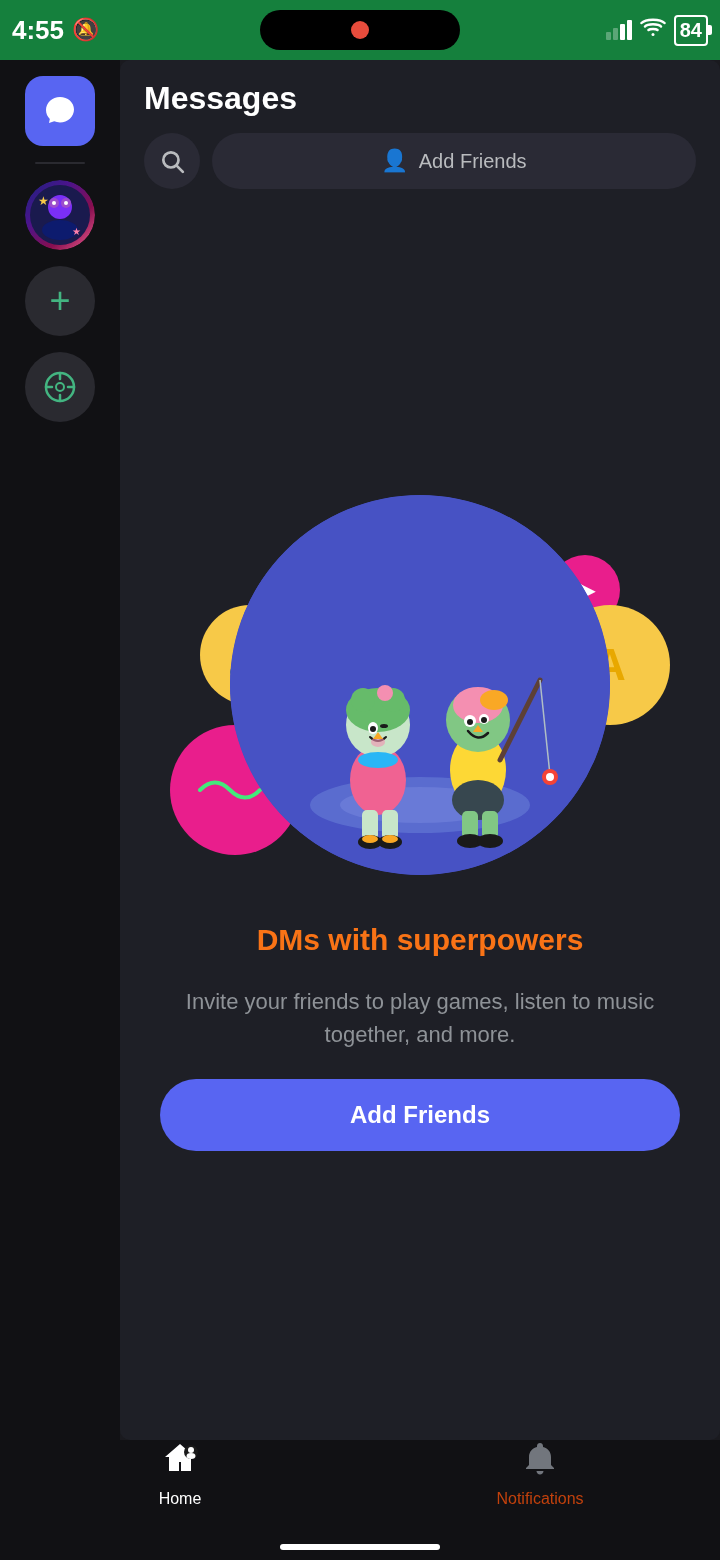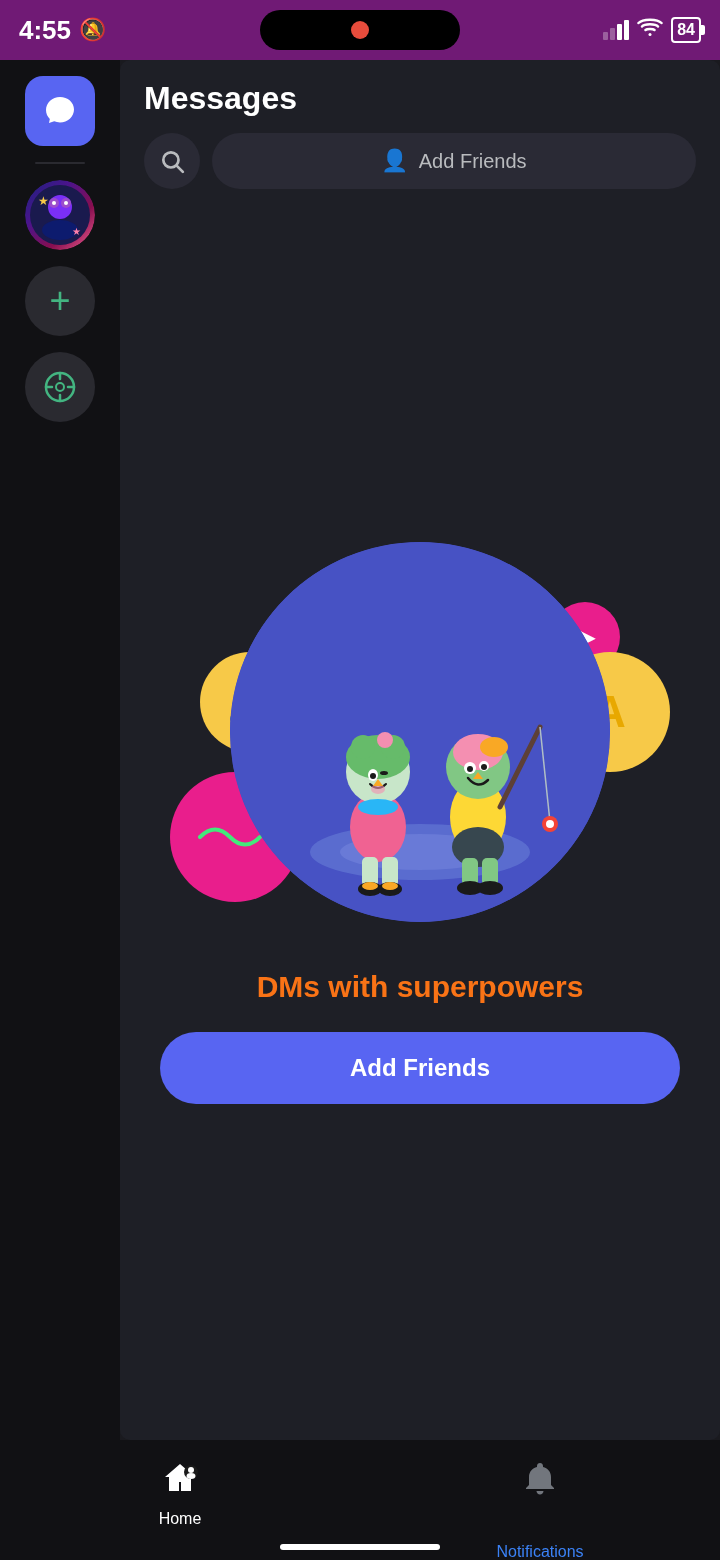--- a/index.html
+++ b/index.html
@@ -10,25 +10,25 @@
       background: #1a1a1f;
       font-family: -apple-system, 'Helvetica Neue', Arial, sans-serif;
       overflow: hidden;
       position: relative;
     }
 
     
     .status-bar {
       width: 100%;
       height: 60px;
-      background: #701a75;
+      background: #15803d;
       display: flex;
       align-items: center;
       justify-content: space-between;
-      padding: 0 19px;
+      padding: 0 12px;
       position: relative;
     }
     .status-time {
       color: #fff;
       font-size: 26px;
       font-weight: 600;
       display: flex;
       align-items: center;
       gap: 8px;
     }
@@ -68,21 +68,21 @@
     }
     .signal-bar.dim { background: rgba(255,255,255,0.3); }
     .wifi-icon { font-size: 20px; color: #fff; }
     .battery {
       display: flex;
       align-items: center;
       border: 2px solid #fff;
       border-radius: 4px;
       padding: 2px 4px;
       position: relative;
-      font-size: 16px;
+      font-size: 20px;
       font-weight: 700;
       color: #fff;
       gap: 3px;
     }
     .battery::after {
       content: '';
       position: absolute;
       right: -6px;
       top: 50%;
       transform: translateY(-50%);
@@ -312,41 +312,41 @@
     
     .bottom-nav {
       position: absolute;
       bottom: 0;
       left: 0;
       width: 100%;
       height: 120px;
       background: #111114;
       display: flex;
       align-items: flex-start;
-      padding-top: 20px;
+      padding-top: 0;
     }
     .nav-item {
       flex: 1;
       display: flex;
       flex-direction: column;
       align-items: center;
       gap: 6px;
       cursor: pointer;
     }
     .nav-icon {
       font-size: 36px;
       line-height: 1;
     }
     .nav-label {
       font-size: 16px;
       font-weight: 500;
     }
     .nav-item.active .nav-label { color: #fff; }
     .nav-item.active .nav-icon { color: #fff; }
-    .nav-item:not(.active) .nav-label { color: #3b82f6; margin-top: 33px; }
+    .nav-item:not(.active) .nav-label { color: #c2410c; }
     .nav-item:not(.active) .nav-icon { color: #72767d; }
 
     .bottom-indicator {
       position: absolute;
       bottom: 10px;
       left: 50%;
       transform: translateX(-50%);
       width: 160px;
       height: 6px;
       background: #fff;
@@ -540,20 +540,21 @@
             <rect x="232" y="316" width="16" height="28" rx="5" fill="#81c784"></rect>
             <rect x="252" y="316" width="16" height="28" rx="5" fill="#81c784"></rect>
 
             <ellipse cx="240" cy="346" rx="13" ry="7" fill="#1a1a1a"></ellipse>
             <ellipse cx="260" cy="346" rx="13" ry="7" fill="#1a1a1a"></ellipse>
           </svg>
         </div>
       </div>
 
       <h2 class="empty-title">DMs with superpowers</h2>
+      <p class="empty-desc">Invite your friends to play games, listen to music together, and more.</p>
 
       <button class="add-friends-large-btn">
         <span>Add Friends</span>
       </button>
     </div>
   </div>
 </div>
 
 <div class="bottom-nav">
 

